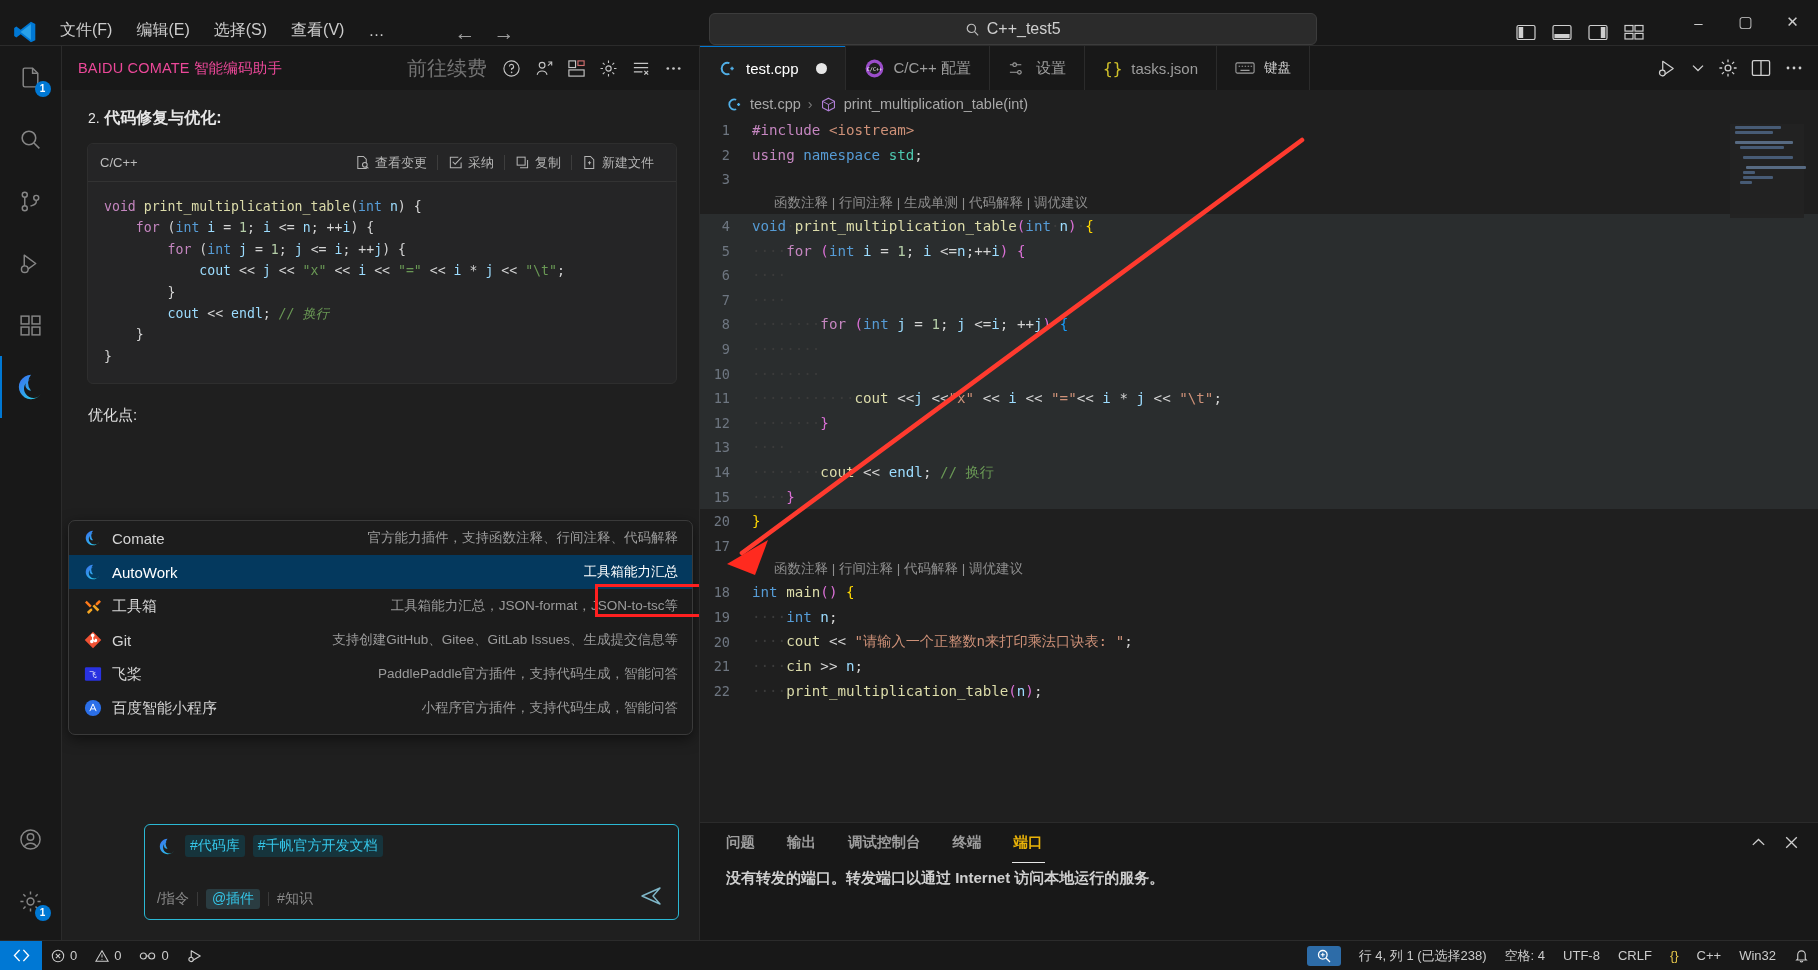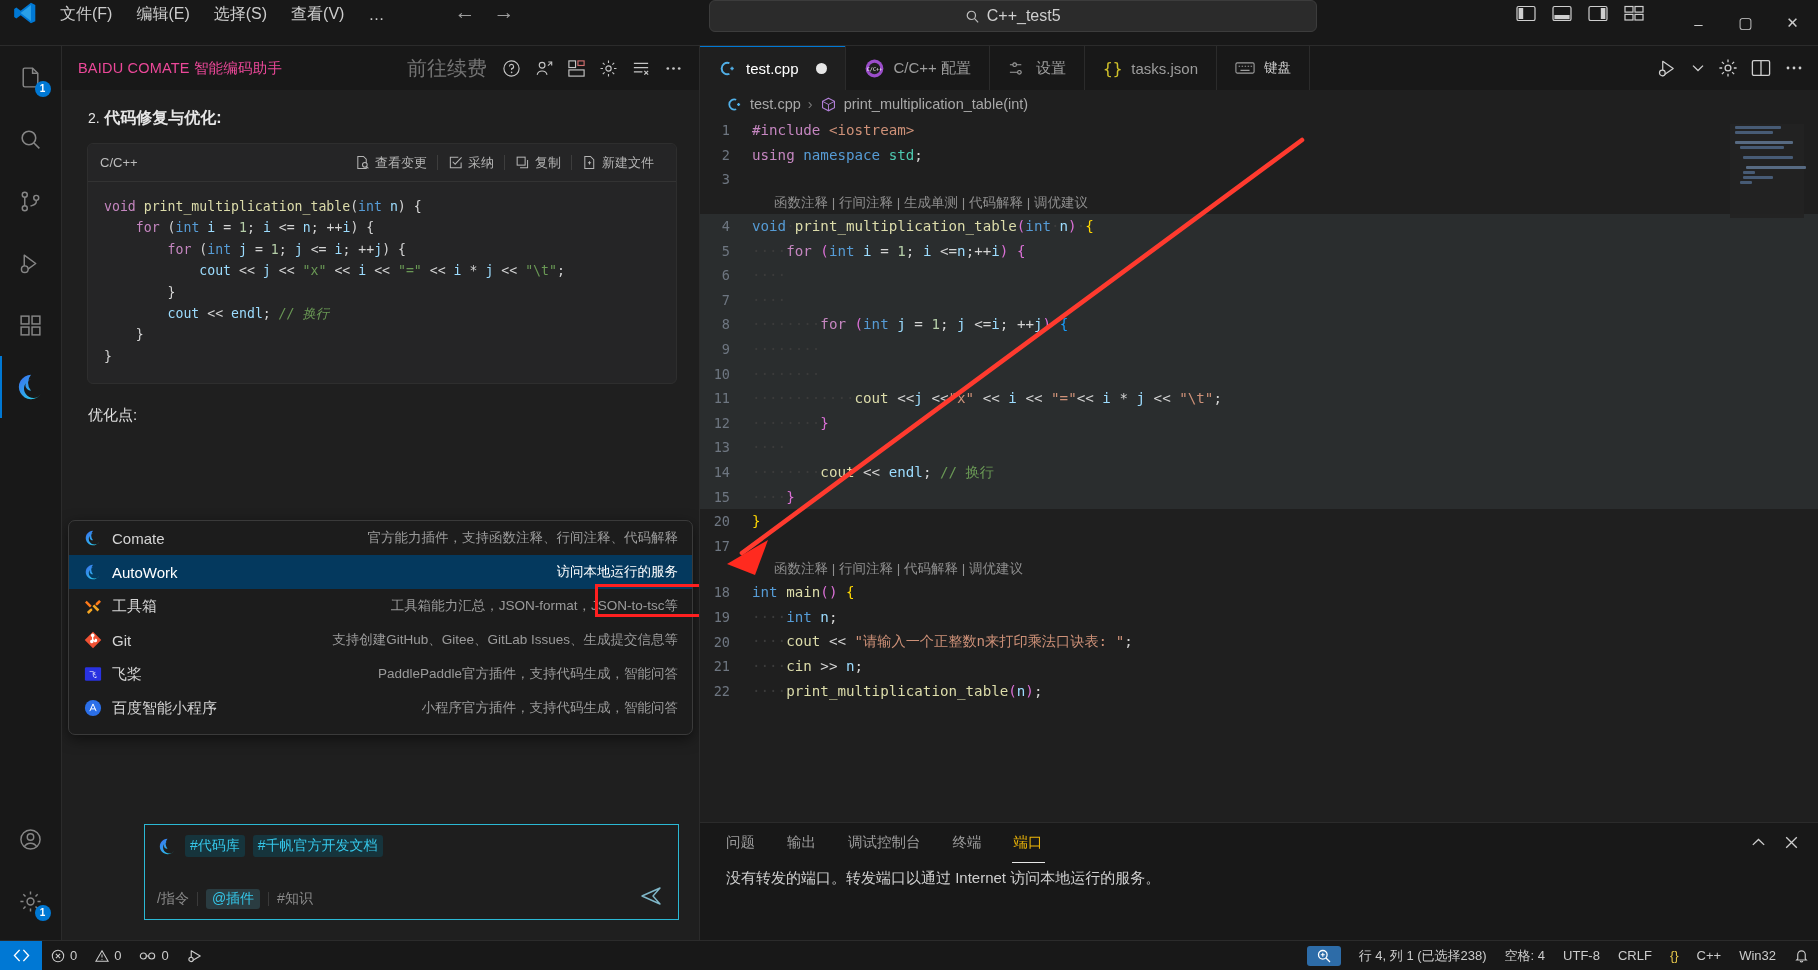--- a/index.html
+++ b/index.html
@@ -7,21 +7,21 @@
     width: 1818px; height: 970px; overflow: hidden;
     background: #1f1f1f;
     font-family: "Liberation Sans", "DejaVu Sans", sans-serif;
     color: #cccccc; font-size: 14px;
     -webkit-font-smoothing: antialiased;
   }
   .app { width: 1818px; height: 970px; display: flex; flex-direction: column; }
 
   
   .titlebar {
-    height: 46px; background: #181818; display: flex; align-items: flex-start;
+    height: 46px; background: #181818; display: flex; align-items: flex-end;
     flex: 0 0 46px; border-bottom: 1px solid #2b2b2b;
   }
   .vs-logo { width: 50px; display: flex; align-items: center; justify-content: center; }
   .menu { display: flex; align-items: center; gap: 4px; }
   .menu-item {
     padding: 4px 10px; font-size: 16px; color: #cccccc; cursor: default; white-space: nowrap;
   }
   .nav-arrows { display: flex; align-items: center; gap: 18px; margin-left: 60px; color: #9d9d9d; }
   .nav-arrows span { font-size: 21px; cursor: default; }
   .qinput-wrap { flex: 1; display: flex; justify-content: center; }
@@ -121,21 +121,21 @@
   }
   .plugin-row.sel .pl-desc { color: #ffffff; position: relative; }
   .hl-box {
     position: absolute; left: 533px; top: 494px; width: 131px; height: 33px;
     border: 3px solid #ff2020; z-index: 40; pointer-events: none;
   }
 
   
   .chatbox {
     position: absolute; left: 82px; right: 20px; bottom: 20px; height: 96px;
-    background: #1e1e1e; border: 1px solid #2bb8d4; border-radius: 0; padding: 10px 12px;
+    background: #1e1e1e; border: 1px solid #2bb8d4; border-radius: 6px; padding: 10px 12px;
     display: flex; flex-direction: column;
   }
   .chat-tags { display: flex; align-items: center; gap: 8px; }
   .tag {
     background: #16343c; color: #35c6e8; font-size: 14px; padding: 2px 5px; border-radius: 3px;
   }
   .chat-hints { margin-top: auto; display: flex; align-items: center; gap: 8px; font-size: 14px; color: #8a8a8a; }
   .chat-hints .vsep { width: 1px; height: 14px; background: #3a3a3a; }
   .chat-hints .active-hint { background: #2a3c41; color: #35c6e8; padding: 1px 6px; border-radius: 3px; }
   .send-btn { position: absolute; right: 16px; bottom: 12px; color: #7fb7c9; }
@@ -174,21 +174,21 @@
   .indentguide { color: #3b3b3b; }
   .minimap {
     position: absolute; right: 14px; top: 6px; width: 74px; height: 94px;
     background: #232323; opacity: .95;
   }
   .mm-line { height: 3px; margin: 2px 5px; border-radius: 1px; }
 
   .arrow-overlay { position: absolute; inset: 0; pointer-events: none; z-index: 30; }
 
   
-  .panel { height: 118px; background: #181818; flex: 0 0 118px; border-top: 1px solid #2b2b2b; }
+  .panel { height: 118px; background: #181818; flex: 0 0 118px; border-top: 1px solid #2b2b2b; font-weight: bold; }
   .panel-tabs { height: 38px; display: flex; align-items: center; padding-left: 24px; gap: 28px; }
   .ptab { font-size: 14.5px; color: #9d9d9d; position: relative; padding: 6px 2px; }
   .ptab.active { color: #eab308; }
   .ptab.active::after {
     content: ""; position: absolute; left: 0; right: 0; bottom: -5px; height: 1px; background: #e7e7e7;
   }
   .panel-actions { margin-left: auto; display: flex; gap: 16px; padding-right: 18px; color: #c5c5c5; }
   .panel-content { padding: 8px 26px; font-size: 15px; color: #cfcfcf; }
 
   
@@ -457,21 +457,21 @@
             <span class="pl-name">Comate</span>
             <span class="pl-desc">官方能力插件，支持函数注释、行间注释、代码解释</span>
           </div>
           <div class="plugin-row sel">
             <span class="pl-icon">
               <svg width="18" height="18" viewBox="0 0 32 32">
                   <path d="M16 3a13 13 0 1 0 11 20 10 10 0 1 1-11-15 6 6 0 1 0 0 12 13 13 0 0 1 0-17z" fill="url(#pg1)"></path>
                 </svg>
             </span>
             <span class="pl-name">AutoWork</span>
-            <span class="pl-desc">访问本地运行的服务</span>
+            <span class="pl-desc">工具箱能力汇总</span>
           </div>
           <div class="plugin-row">
             <span class="pl-icon">
               <svg width="18" height="18" viewBox="0 0 20 20">
                   <path d="M3 4.2 8.5 9.7 6.6 11.6 1.1 6.1z" fill="#ff7a1a"></path>
                   <path d="M11.4 8.4 17 14l-2 2-5.6-5.6z" fill="#f5a623"></path>
                   <path d="M16.8 3.2 13 7l-.1 2.2 2.2-.1 3.8-3.8z" fill="#ff7a1a"></path>
                   <path d="M3.2 16.8 7 13l2.2-.1-.1 2.2-3.8 3.8z" fill="#f5a623"></path>
                 </svg>
             </span>

